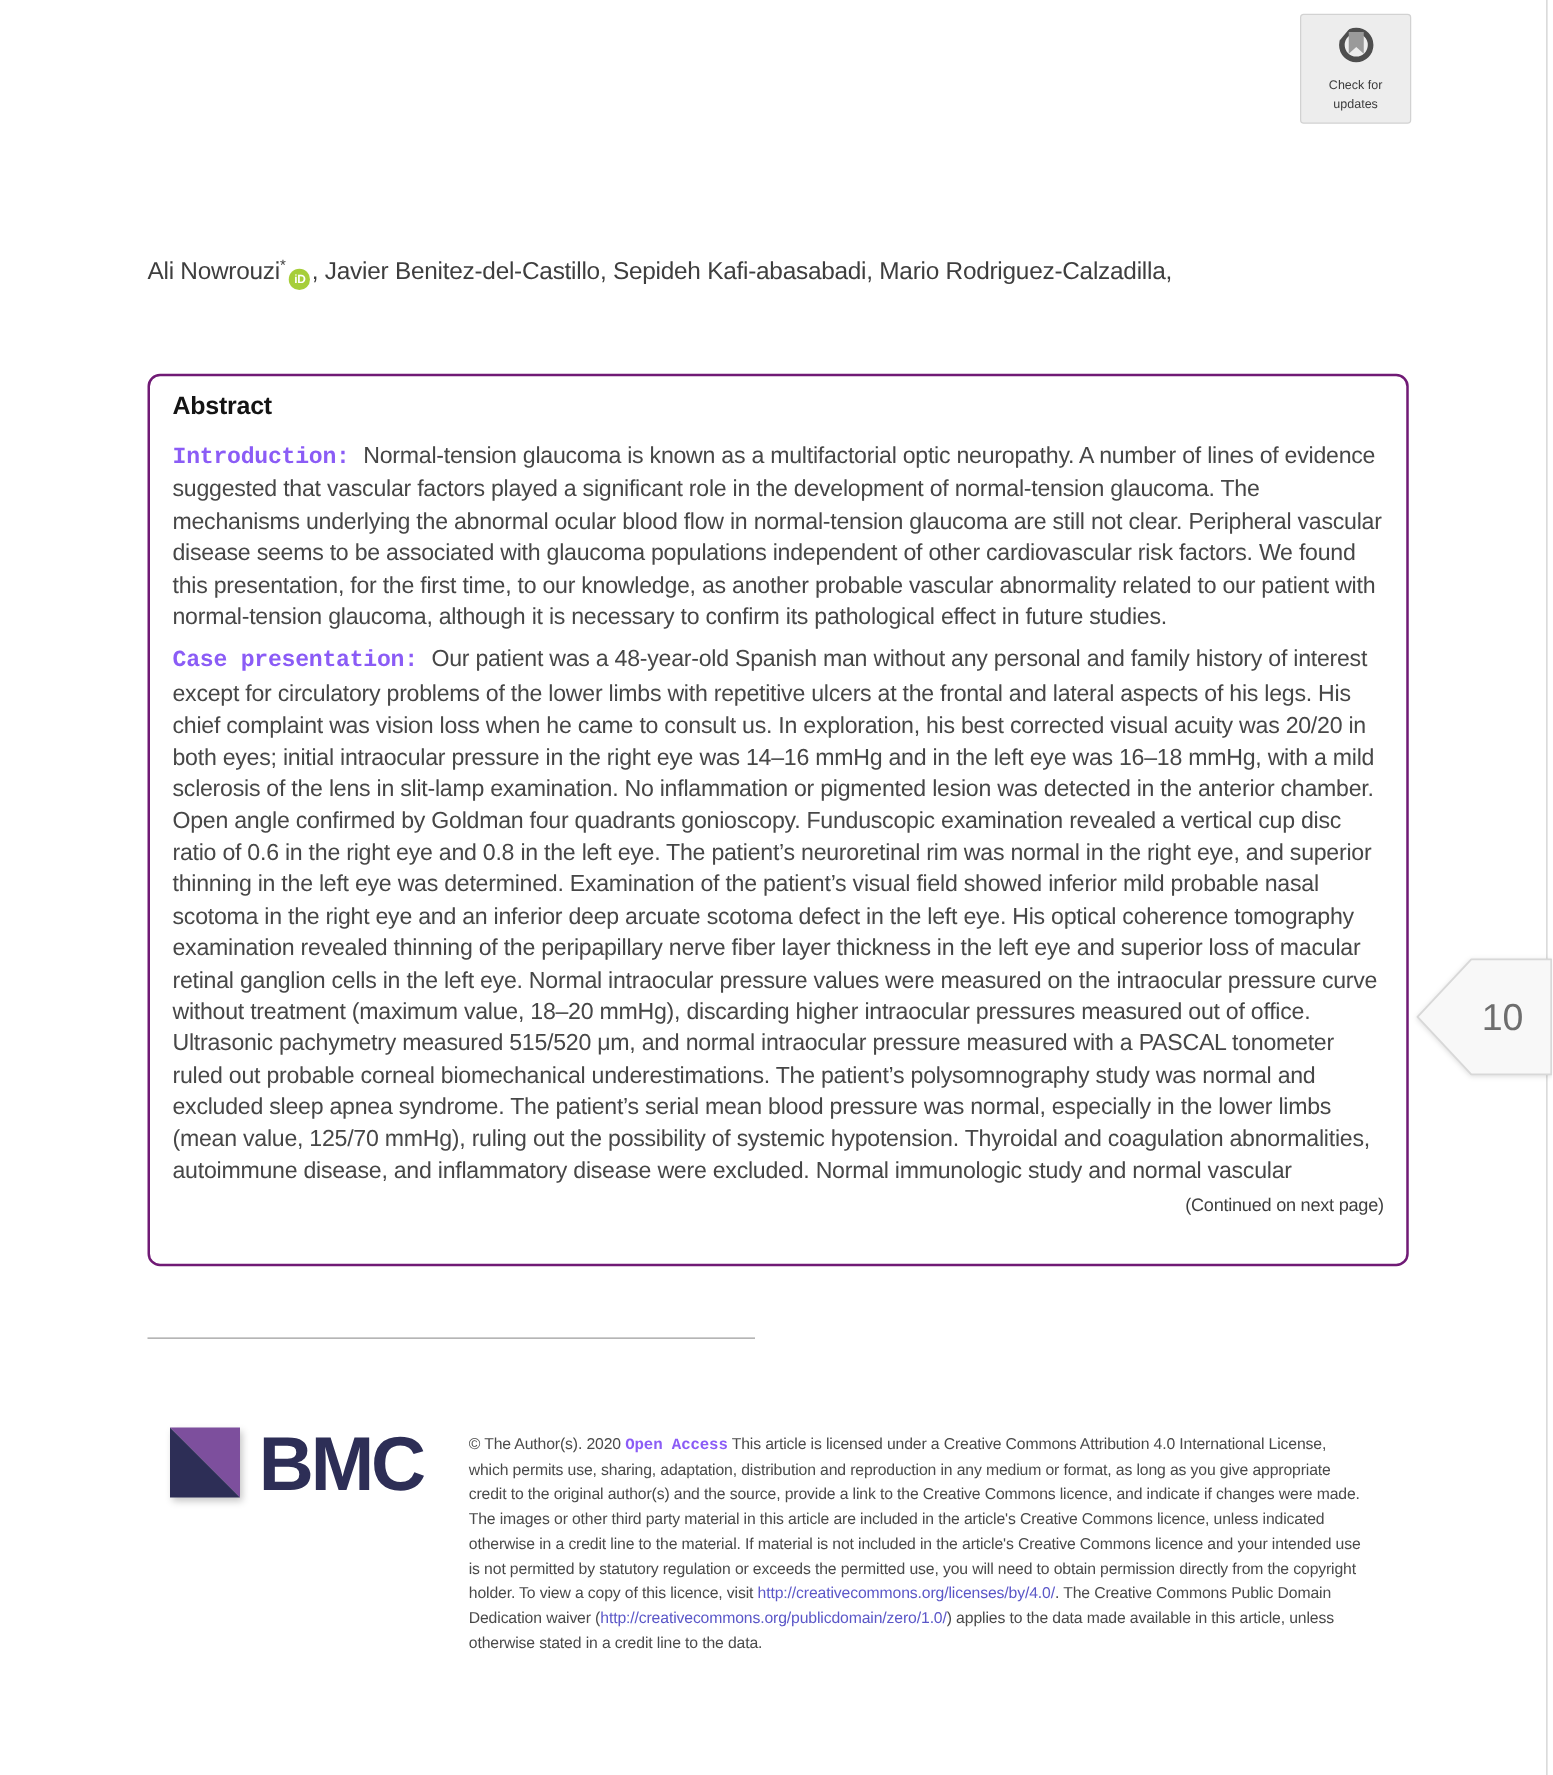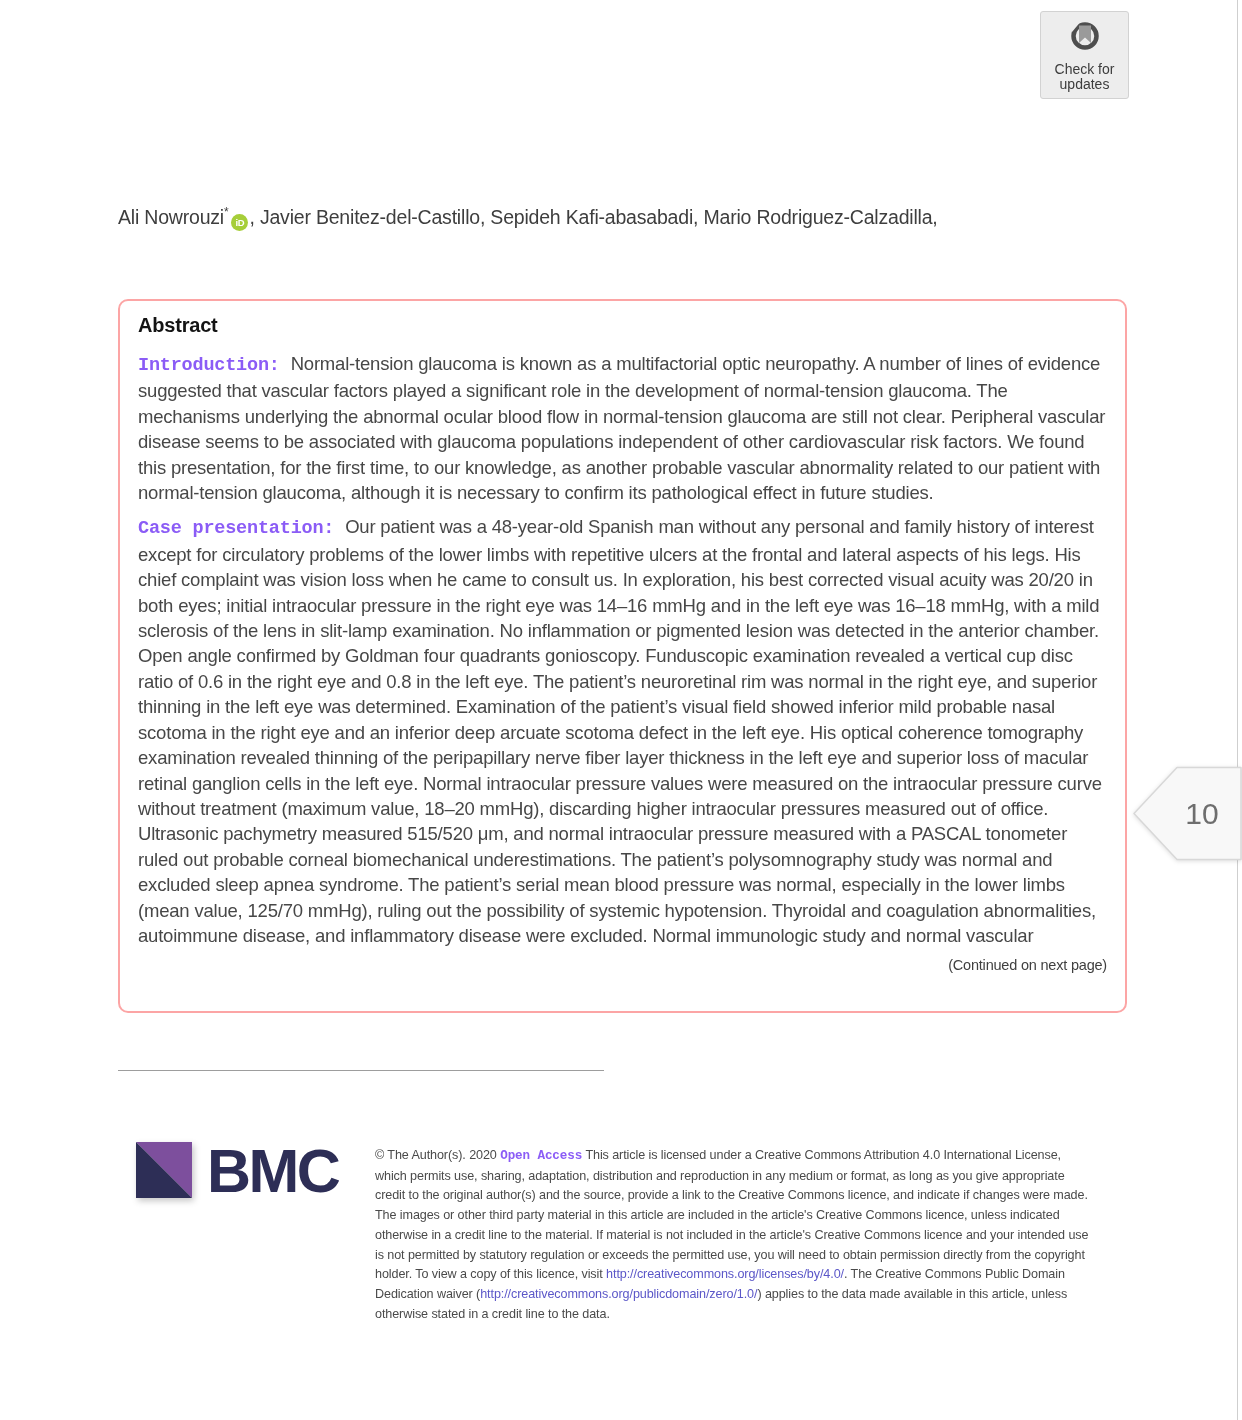--- a/index.html
+++ b/index.html
@@ -8,33 +8,33 @@
   .right-edge{position:absolute;left:1237px;top:0;width:1px;height:1420px;background:#cfcfcf;}
 
   
   .title{position:absolute;left:118px;top:16px;width:870px;margin:0;
          font-size:41px;line-height:56px;font-weight:400;letter-spacing:-0.6px;color:#1a1a1a;}
 
   
   .check-badge{position:absolute;left:1040px;top:11px;width:89px;height:88px;box-sizing:border-box;
                background:#ededed;border:1px solid #d2d2d2;border-radius:3px;
                display:flex;flex-direction:column;align-items:center;justify-content:center;gap:3px;cursor:pointer;}
-  .check-text{font-size:14px;line-height:14.5px;color:#3c3c3c;text-align:center;}
+  .check-text{font-size:10px;line-height:14.5px;color:#3c3c3c;text-align:center;}
 
   
   .authors{position:absolute;left:118px;top:198px;width:1015px;
            font-size:19.5px;line-height:28px;color:#3e3e3e;letter-spacing:-0.2px;}
   .ast{font-size:12px;vertical-align:super;color:#3e3e3e;}
   .orcid{display:inline-flex;width:17px;height:17px;border-radius:50%;background:#a6ce39;
          color:#ffffff;font-size:9.5px;font-weight:700;align-items:center;justify-content:center;
          vertical-align:-2px;margin:0 1px 0 3px;cursor:pointer;}
 
   
   .abstract-box{position:absolute;left:118px;top:299px;width:1009px;min-height:714px;box-sizing:border-box;
-                border:2px solid #fca5a5;border-radius:10px;padding:13px 18px 12px;background:#ffffff;}
+                border:2px solid #701a75;border-radius:10px;padding:13px 18px 12px;background:#ffffff;}
   .abstract-heading{margin:0 0 14px;font-size:20px;font-weight:700;color:#141414;letter-spacing:-0.2px;}
   .para{margin:0 0 9px;font-size:18.5px;line-height:25.4px;letter-spacing:-0.2px;color:#474747;}
   .seg-bold{font-weight:700;color:#8b5cf6;font-family:Liberation Mono, monospace;}
   .continued{font-size:14.5px;color:#3f3f3f;margin-top:3px;letter-spacing:-0.2px;text-align:right;}
 
   
   .page-tab{position:absolute;left:1132px;top:766px;filter:drop-shadow(0 1px 2px rgba(0,0,0,0.13));}
 
   
   .corr-rule{position:absolute;left:118px;top:1070px;width:486px;height:0;margin:0;

